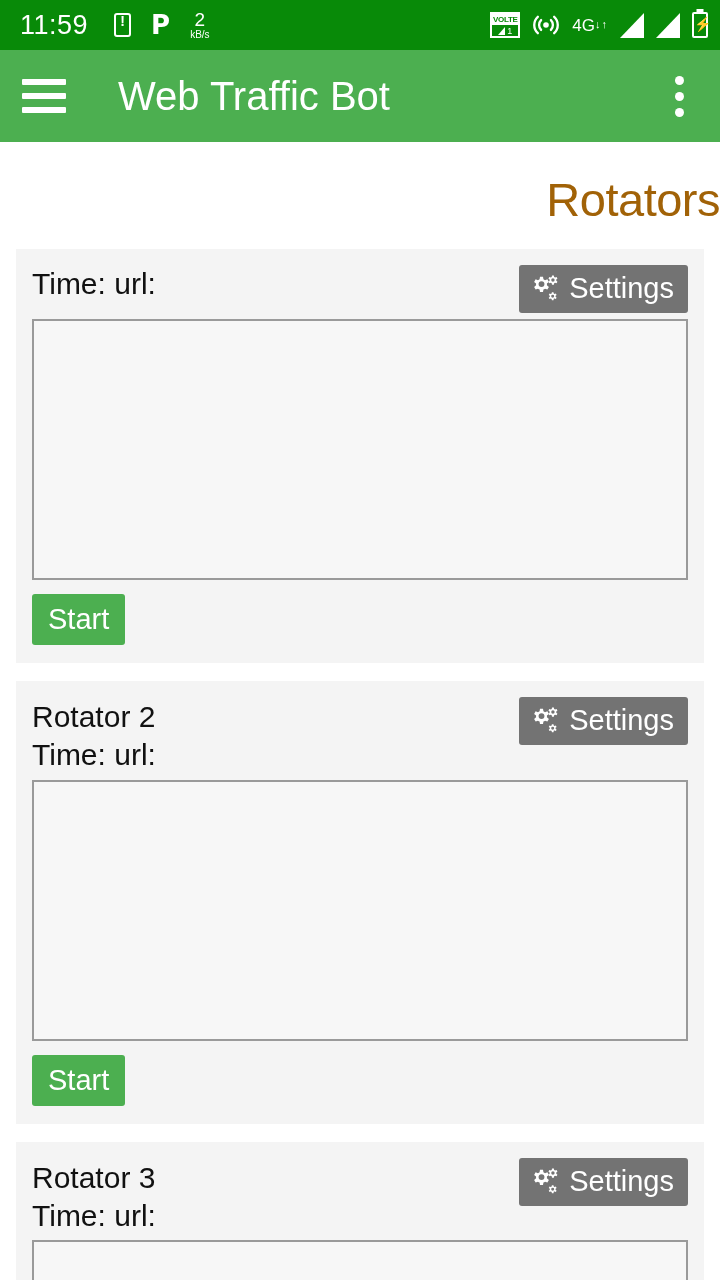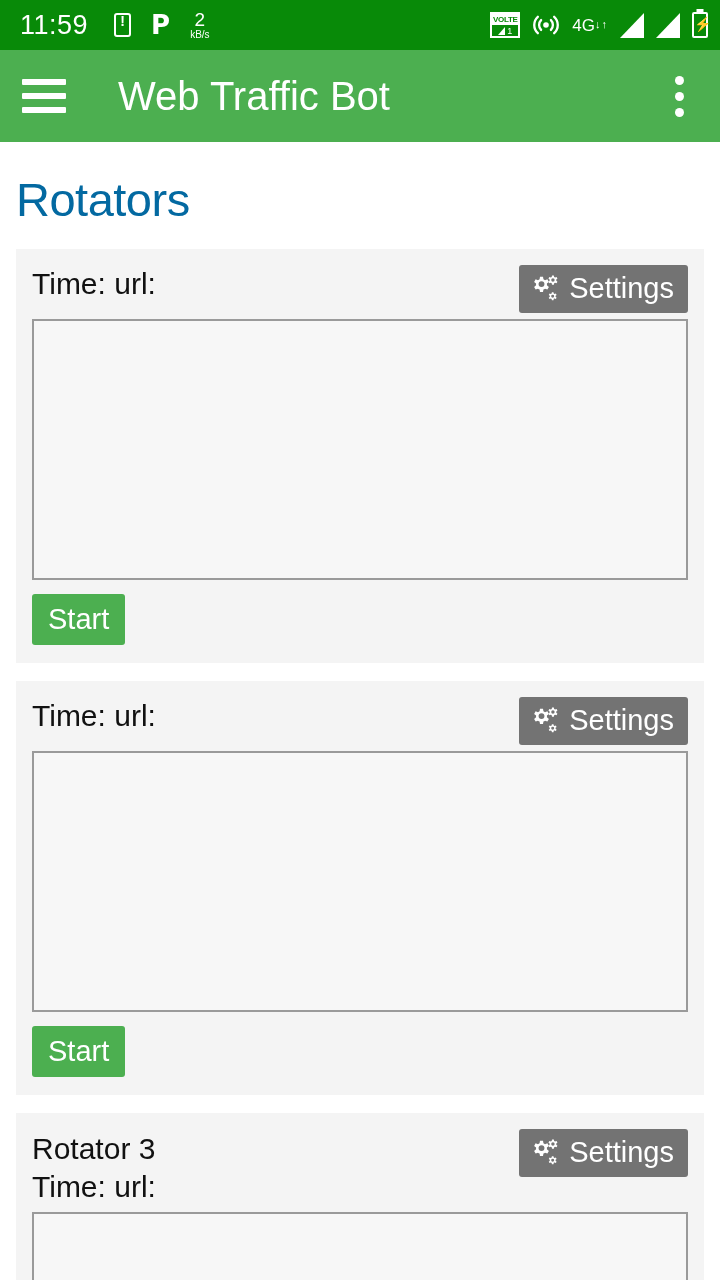--- a/index.html
+++ b/index.html
@@ -200,23 +200,24 @@
     display: block;
     width: 9px; height: 9px;
     border-radius: 50%;
     background: #ffffff;
   }
 
   
   .page-title {
     font-size: 47px;
     font-weight: 400;
-    color: #0369a1;
+    color: #a16207;
     padding: 30px 0 22px 16px;
     letter-spacing: -0.5px;
+    text-align: right;
   }
 
   .card-list {
     padding: 0 16px;
     display: flex;
     flex-direction: column;
     gap: 18px;
   }
 
   .card {
@@ -358,20 +359,21 @@
         <span class="label">Settings</span>
       </button>
     </div>
     <div class="url-box h1"></div>
     <button class="start-btn">Start</button>
   </div>
 
   <div class="card">
     <div class="card-head">
       <div class="card-labels">
+        <div class="rotator-name">Rotator 2</div>
         <div class="time-url">Time: url:</div>
       </div>
       <button class="settings-btn">
         <svg class="gears" viewBox="0 0 24 24">
           <path fill="#fff" d="M9.6 2.2h-2.4l-.35 2.0a5.4 5.4 0 00-1.26.73L3.7 4.2 2.5 6.3l1.58 1.3a5.5 5.5 0 000 1.45L2.5 10.35l1.2 2.1 1.89-.73c.38.3.8.55 1.26.73l.35 2.0h2.4l.35-2.0c.46-.18.88-.43 1.26-.73l1.89.73 1.2-2.1-1.58-1.3a5.5 5.5 0 000-1.45l1.58-1.3-1.2-2.1-1.89.73a5.4 5.4 0 00-1.26-.73zM8.4 10.4a2.35 2.35 0 110-4.7 2.35 2.35 0 010 4.7z"></path>
           <path fill="#fff" d="M18.3 1.2h-1.5l-.22 1.22c-.27.1-.52.24-.75.42l-1.15-.45-.75 1.3.96.8a3.3 3.3 0 000 .87l-.96.8.75 1.3 1.15-.45c.23.18.48.32.75.42l.22 1.22h1.5l.22-1.22c.27-.1.52-.24.75-.42l1.15.45.75-1.3-.96-.8a3.3 3.3 0 000-.87l.96-.8-.75-1.3-1.15.45a3.2 3.2 0 00-.75-.42zm-.75 5.0a1.37 1.37 0 110-2.74 1.37 1.37 0 010 2.74z"></path>
           <path fill="#fff" d="M18.0 14.6h-1.3l-.19 1.06c-.23.09-.45.21-.65.37l-1.0-.39-.65 1.13.84.69a2.9 2.9 0 000 .76l-.84.69.65 1.13 1.0-.39c.2.16.42.28.65.37l.19 1.06h1.3l.19-1.06c.23-.9.45-.21.65-.37l1.0.39.65-1.13-.84-.69a2.9 2.9 0 000-.76l.84-.69-.65-1.13-1.0.39a2.8 2.8 0 00-.65-.37zm-.65 4.36a1.19 1.19 0 110-2.38 1.19 1.19 0 010 2.38z"></path>
         </svg>
         <span class="label">Settings</span>
       </button>

